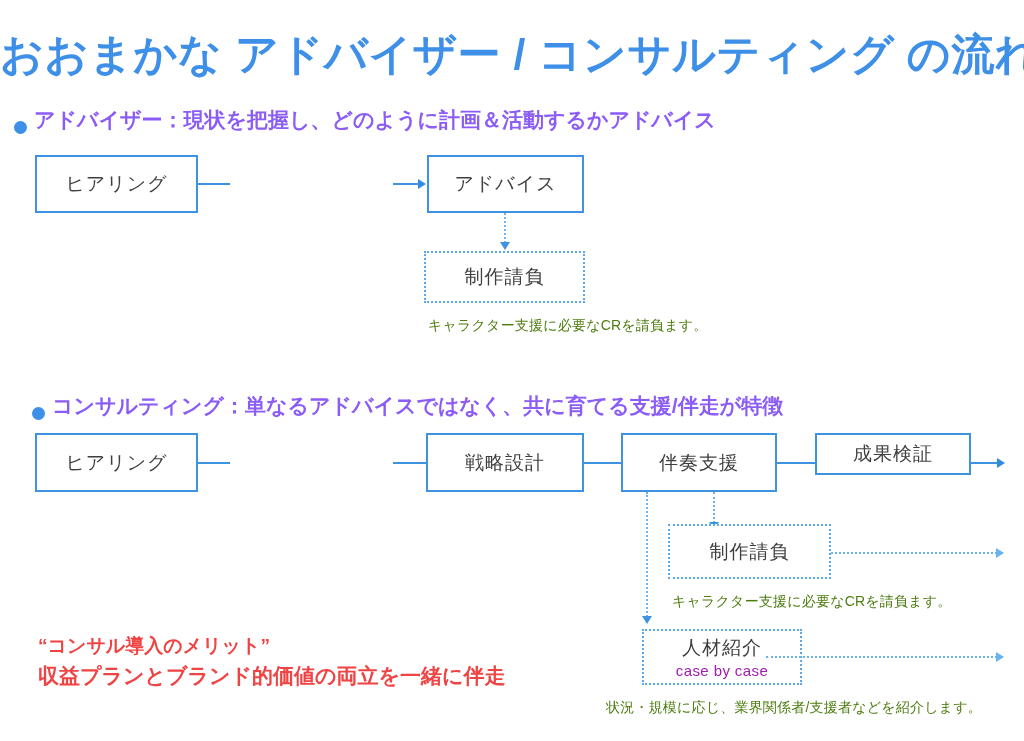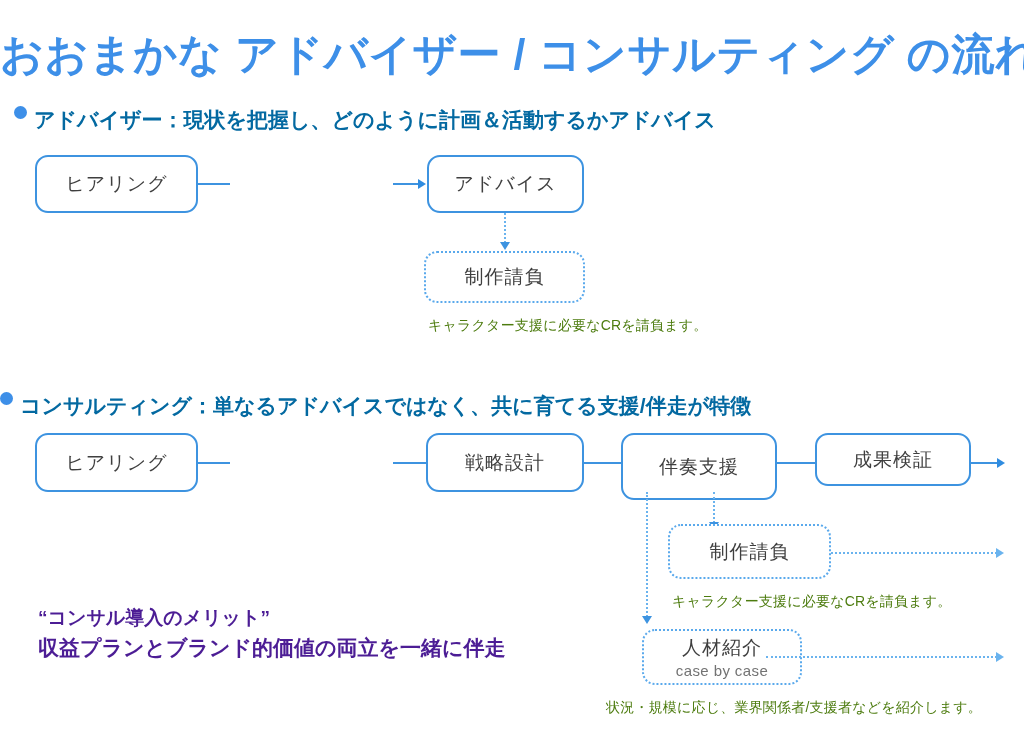--- a/index.html
+++ b/index.html
@@ -30,61 +30,60 @@
     font-size: 43px;
     font-weight: bold;
     letter-spacing: 0.5px;
     color: #3d8fe8;
     white-space: nowrap;
   }
   
   .section-head {
     position: absolute;
     display: flex;
-    align-items: flex-start;
+    align-items: flex-end;
     gap: 7px;
     font-size: 21px;
     font-weight: bold;
-    color: #0369a1;
+    color: #8b5cf6;
     white-space: nowrap;
   }
   .bullet-dot {
     width: 13px;
     height: 13px;
     border-radius: 50%;
     background: #3d8fe8;
     flex: 0 0 auto;
     display: inline-block;
   }
   #head-advisor { left: 14px; top: 106px; }
-  #head-consult { left: 0; top: 392px; }
+  #head-consult { left: 32px; top: 392px; }
 
   
   .node {
     position: absolute;
     box-sizing: border-box;
     display: flex;
     flex-direction: column;
     align-items: center;
     justify-content: center;
     font-size: 19px;
     color: #3f3f3f;
     background: #ffffff;
     letter-spacing: 1px;
-    border-radius: 13px;
   }
   .node.solid {
     border: 2px solid #3d93e0;
   }
   .node.dotted {
     border: 2px dotted #5aa9ec;
   }
   .node .sub {
     font-size: 15px;
-    color: #737373;
+    color: #a21caf;
     letter-spacing: 0.4px;
     margin-top: 1px;
   }
 
   
   .conn {
     position: absolute;
     background: #3d93e0;
   }
   .conn.h { height: 2px; }
@@ -123,22 +122,22 @@
     font-size: 14px;
     color: #4d7c0f;
     letter-spacing: 0.2px;
     white-space: nowrap;
   }
 
   
   .merit {
     position: absolute;
     left: 38px;
-    top: 604px;
-    color: #4c1d95;
+    top: 632px;
+    color: #ef4444;
     font-weight: bold;
     white-space: nowrap;
   }
   .merit .merit-title {
     font-size: 19px;
     line-height: 28px;
   }
   .merit .merit-line {
     font-size: 21px;
     line-height: 31px;
@@ -179,24 +178,24 @@
     <span class="bullet-dot"></span>
     <span>コンサルティング：単なるアドバイスではなく、共に育てる支援/伴走が特徴</span>
   </div>
 
   <div class="node solid" style="left:35px; top:433px; width:163px; height:59px;">
     <span>ヒアリング</span>
   </div>
   <div class="node solid" style="left:426px; top:433px; width:158px; height:59px;">
     <span>戦略設計</span>
   </div>
-  <div class="node solid" style="left:621px; top:433px; width:156px; height:67px;">
+  <div class="node solid" style="left:621px; top:433px; width:156px; height:59px;">
     <span>伴奏支援</span>
   </div>
-  <div class="node solid" style="left:815px; top:433px; width:156px; height:53px;">
+  <div class="node solid" style="left:815px; top:433px; width:156px; height:42px;">
     <span>成果検証</span>
   </div>
 
   <div class="conn h" style="left:198px; top:462px; width:32px;"></div>
   <div class="conn h" style="left:393px; top:462px; width:33px;"></div>
   <div class="conn h" style="left:584px; top:462px; width:37px;"></div>
   <div class="conn h" style="left:777px; top:462px; width:38px;"></div>
   <div class="conn h" style="left:971px; top:462px; width:27px;"></div>
   <div class="arrow-right" style="left:997px; top:458px;"></div>
 

